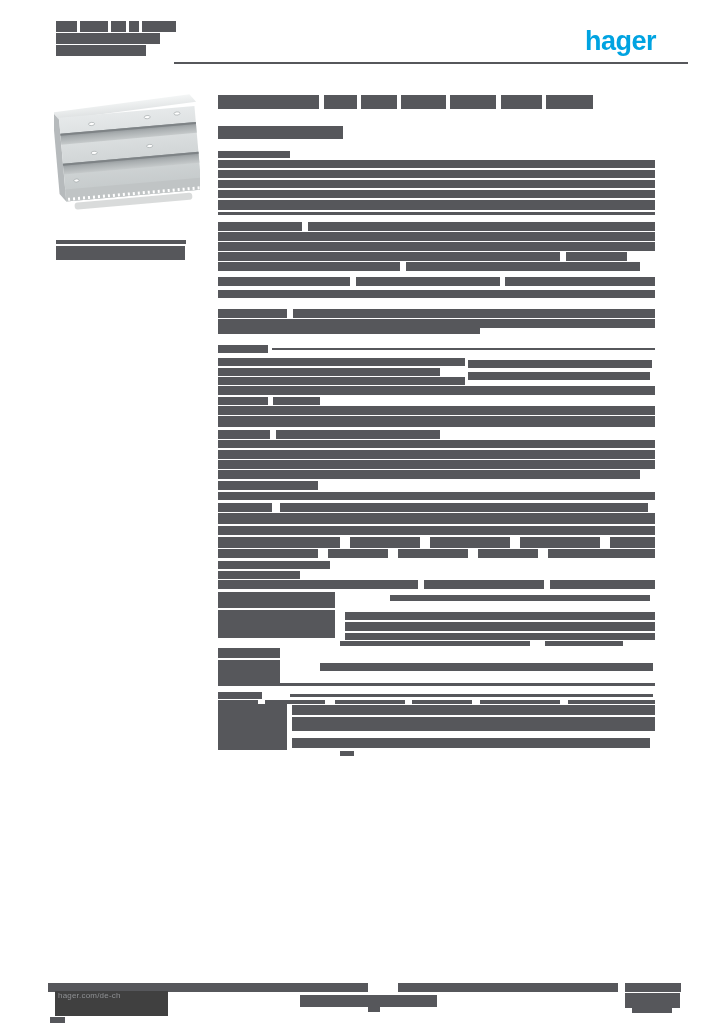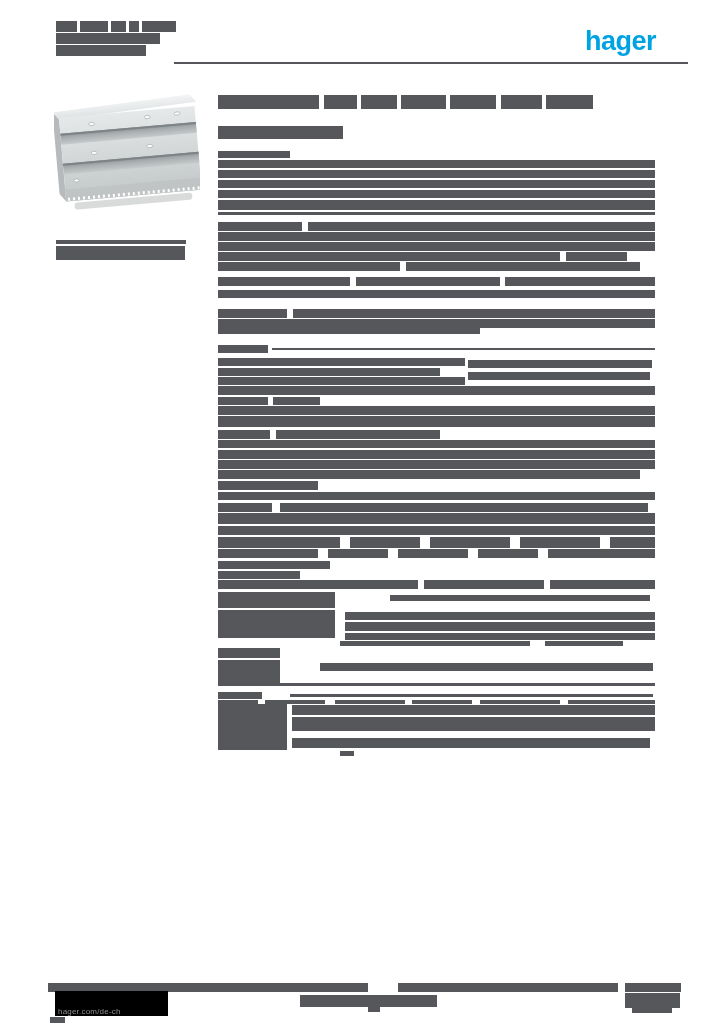--- a/index.html
+++ b/index.html
@@ -11,21 +11,21 @@
   .layer { position:absolute; left:0; top:0; width:724px; height:1024px; }
   .bar { position:absolute; background:var(--red-col,#56575B); }
   .logo {
     position:absolute; left:585px; top:26px; width:100px; height:30px;
     color:var(--accent,#00A3E1); font-size:27px; font-weight:800;
     letter-spacing:-0.5px; line-height:30px;
   }
   .product-photo { position:absolute; left:54px; top:84px; width:146px; height:132px; }
   .footer-link-box {
     position:absolute; left:55px; top:991px; width:113px; height:25px;
-    background:#000000; display:flex; align-items:flex-end; padding-left:3px;
+    background:#404040; display:flex; align-items:flex-start; padding-left:3px;
   }
   .footer-link {
     font-size:8px; color:#8E9093; text-decoration:none; letter-spacing:0.2px;
   }
 </style>
 </head>
 <body>
 
 <div class="page">
 

